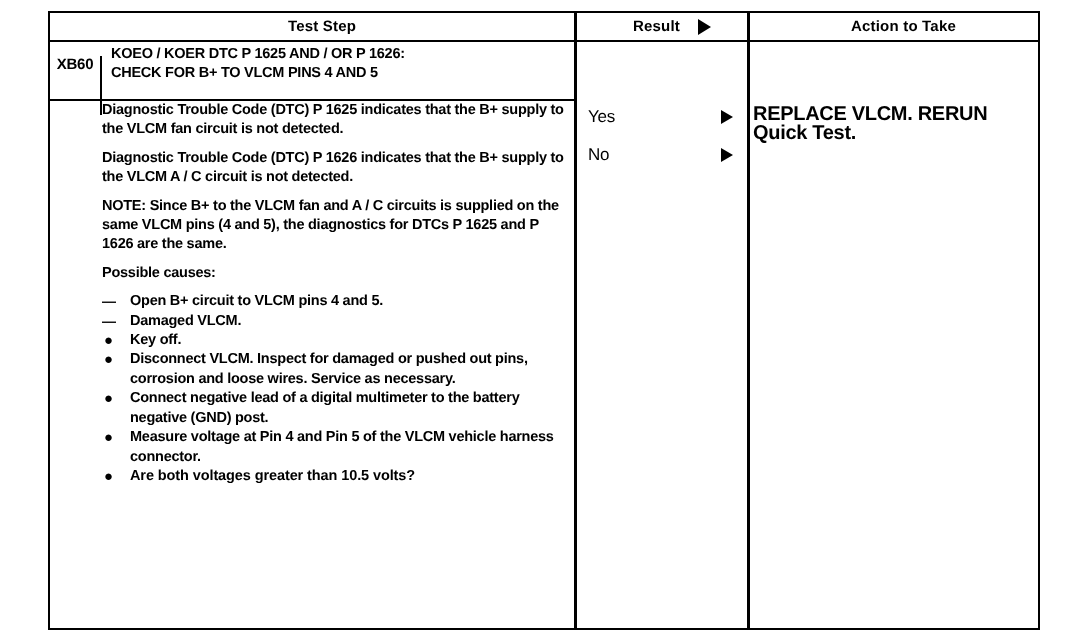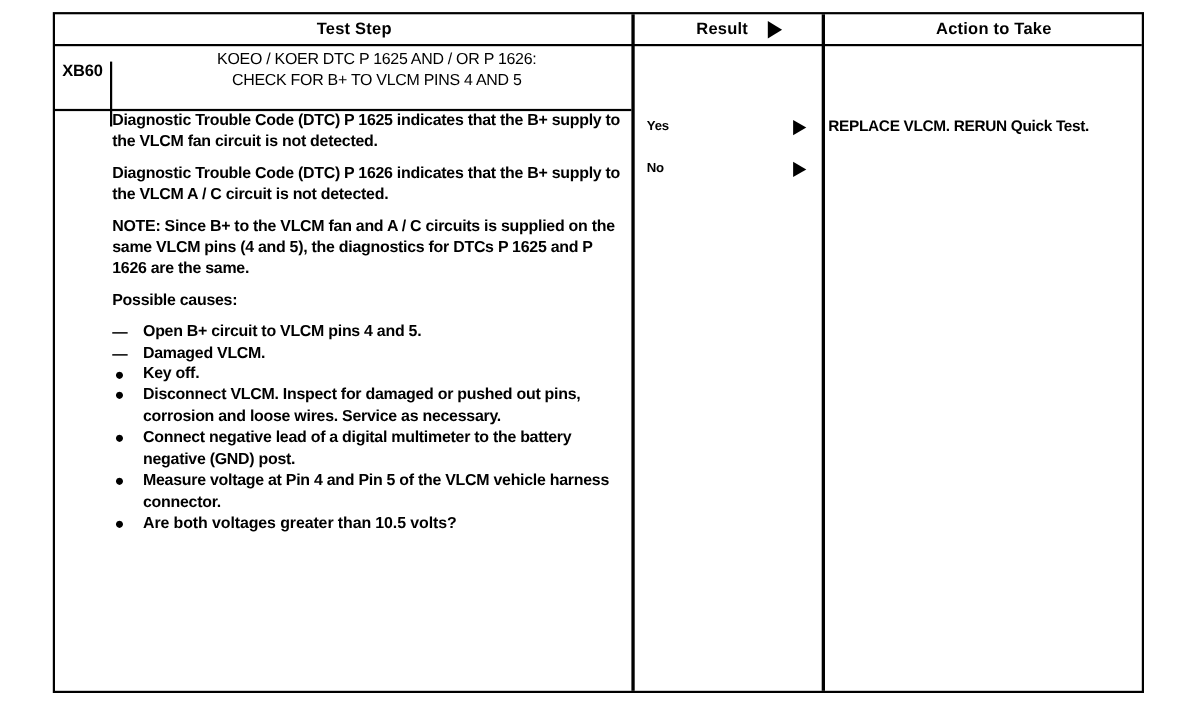--- a/index.html
+++ b/index.html
@@ -110,25 +110,24 @@
     font-size: 15px;
     letter-spacing: -0.2px;
   }
   #step-title {
     position: absolute;
     left: 52px; top: 0;
     right: 0;
     height: 59px;
     padding: 5px 0 0 9px;
     box-sizing: border-box;
-    font-weight: normal;
+    font-weight: bold;
     font-size: 14.5px;
     line-height: 19px;
     letter-spacing: -0.25px;
-    text-align: center;
   }
 
   
   #teststep-body {
     position: absolute;
     left: 52px;
     top: 88px;
     width: 468px;
     padding-right: 6px;
     box-sizing: border-box;
@@ -163,22 +162,22 @@
   ul.causes li.dash .marker { font-size: 14px; letter-spacing: -1px; }
   ul.causes li.dot  .marker { font-size: 15px; left: 2px; }
   ul.causes li.strong-line { font-weight: bold; letter-spacing: -0.1px; }
 
   
   .result-cell {
     position: absolute;
     left: 527px;
     width: 142px;
     height: 20px;
-    font-size: 12px;
-    font-weight: bold;
+    font-size: 17px;
+    font-weight: normal;
     letter-spacing: -0.2px;
   }
   .result-cell .label {
     position: absolute;
     left: 11px;
     top: 0;
   }
   .result-cell .tri-wrap {
     position: absolute;
     left: 144px;
@@ -187,21 +186,21 @@
   #result-yes { top: 94px; }
   #result-no  { top: 132px; padding-left: 36px; }
 
   
   .action-cell {
     position: absolute;
     left: 703px;
     width: 284px;
     padding-right: 6px;
     box-sizing: border-box;
-    font-size: 14px;
+    font-size: 20px;
     font-weight: bold;
     line-height: 19.4px;
     letter-spacing: -0.3px;
   }
   #action-yes { top: 92px; }
   #action-no  { top: 147px; }
 
   
   #sheet, #sheet * { text-rendering: geometricPrecision; }
 </style>

